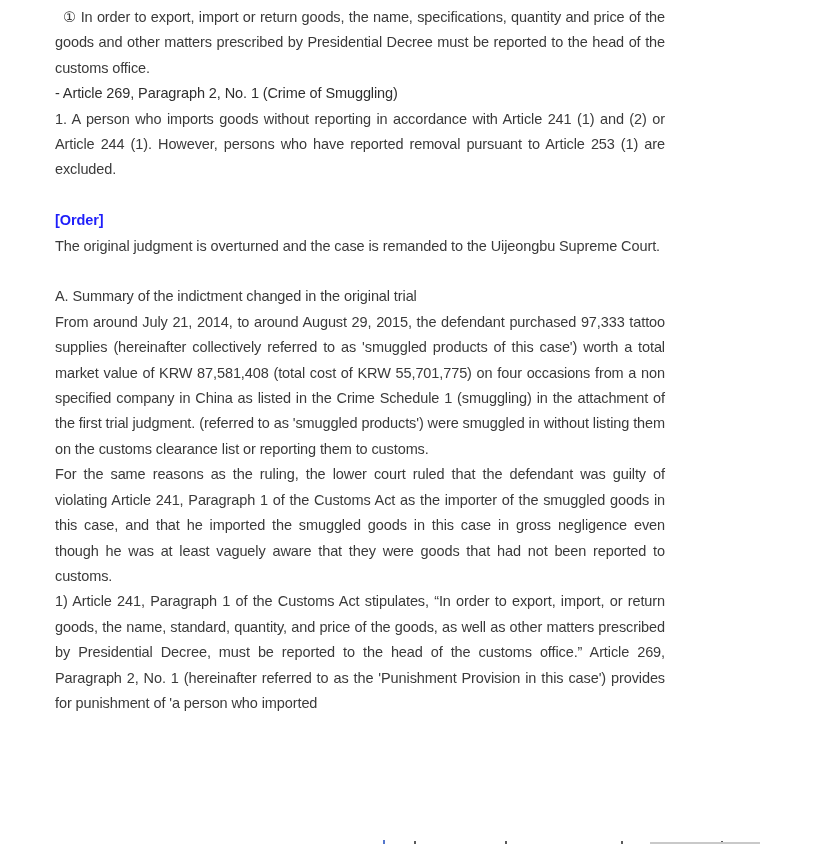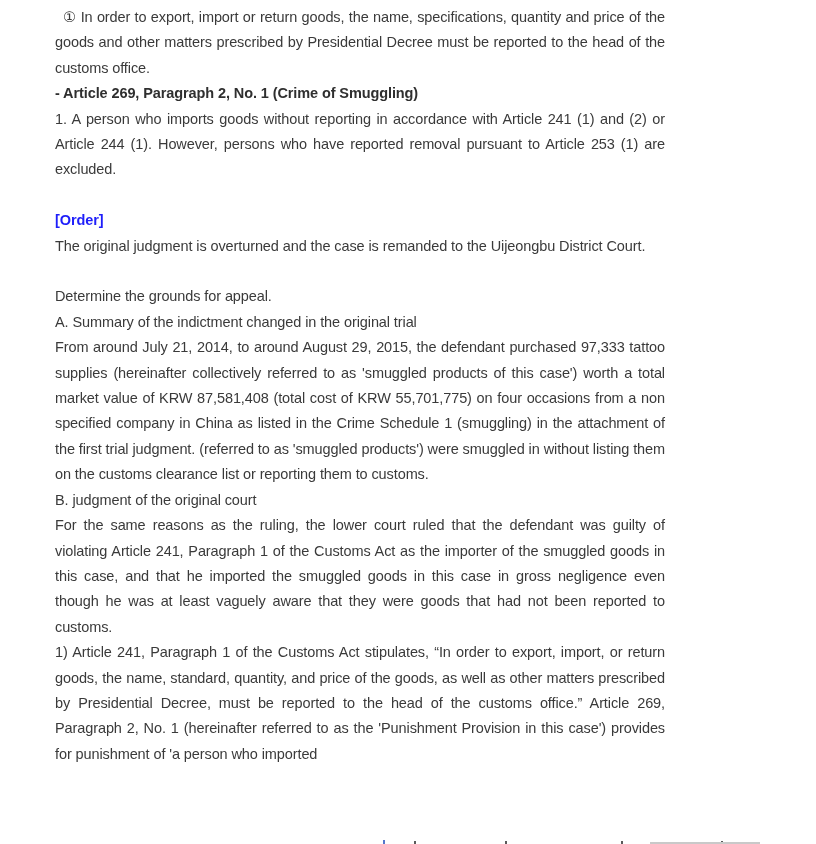--- a/index.html
+++ b/index.html
@@ -26,21 +26,21 @@
     text-align: justify;
   }
   .doc p {
     margin: 0;
     padding: 0;
   }
   .indent-first {
     text-indent: 8px;
   }
   .bold-line {
-    font-weight: 700;
+    font-weight: 400;
     color: #2f2f2f;
   }
   .section-heading {
     font-weight: 700;
     color: #1e1efa;
     text-align: left;
   }
   .spacer {
     height: 25.4px;
   }
@@ -80,28 +80,26 @@
 <body>
 
 <div class="doc">
   <p class="indent-first">① In order to export, import or return goods, the name, specifications, quantity and price of the goods and other matters prescribed by Presidential Decree must be reported to the head of the customs office.</p>
   <p class="bold-line">- Article 269, Paragraph 2, No. 1 (Crime of Smuggling)</p>
   <p>1. A person who imports goods without reporting in accordance with Article 241 (1) and (2) or Article 244 (1). However, persons who have reported removal pursuant to Article 253 (1) are excluded.</p>
 
   <div class="spacer"></div>
 
   <p class="section-heading">[Order]</p>
-  <p>The original judgment is overturned and the case is remanded to the Uijeongbu District Court.</p>
+  <p>The original judgment is overturned and the case is remanded to the Uijeongbu Supreme Court.</p>
 
   <div class="spacer"></div>
 
-  <p>Determine the grounds for appeal.</p>
   <p>A. Summary of the indictment changed in the original trial</p>
   <p>From around July 21, 2014, to around August 29, 2015, the defendant purchased 97,333 tattoo supplies (hereinafter collectively referred to as 'smuggled products of this case') worth a total market value of KRW 87,581,408 (total cost of KRW 55,701,775) on four occasions from a non specified company in China as listed in the Crime Schedule 1 (smuggling) in the attachment of the first trial judgment. (referred to as 'smuggled products') were smuggled in without listing them on the customs clearance list or reporting them to customs.</p>
-  <p>B. judgment of the original court</p>
   <p>For the same reasons as the ruling, the lower court ruled that the defendant was guilty of violating Article 241, Paragraph 1 of the Customs Act as the importer of the smuggled goods in this case, and that he imported the smuggled goods in this case in gross negligence even though he was at least vaguely aware that they were goods that had not been reported to customs.</p>
   <p>1) Article 241, Paragraph 1 of the Customs Act stipulates, “In order to export, import, or return goods, the name, standard, quantity, and price of the goods, as well as other matters prescribed by Presidential Decree, must be reported to the head of the customs office.” Article 269, Paragraph 2, No. 1 (hereinafter referred to as the 'Punishment Provision in this case') provides for punishment of 'a person who imported</p>
 </div>
 
 <div class="clip-marks">
   <span class="tick-blue"></span>
   <span class="tick" style="left:414px"></span>
   <span class="tick" style="left:505px"></span>
   <span class="tick" style="left:621px"></span>
   <span class="tick" style="left:721px"></span>

